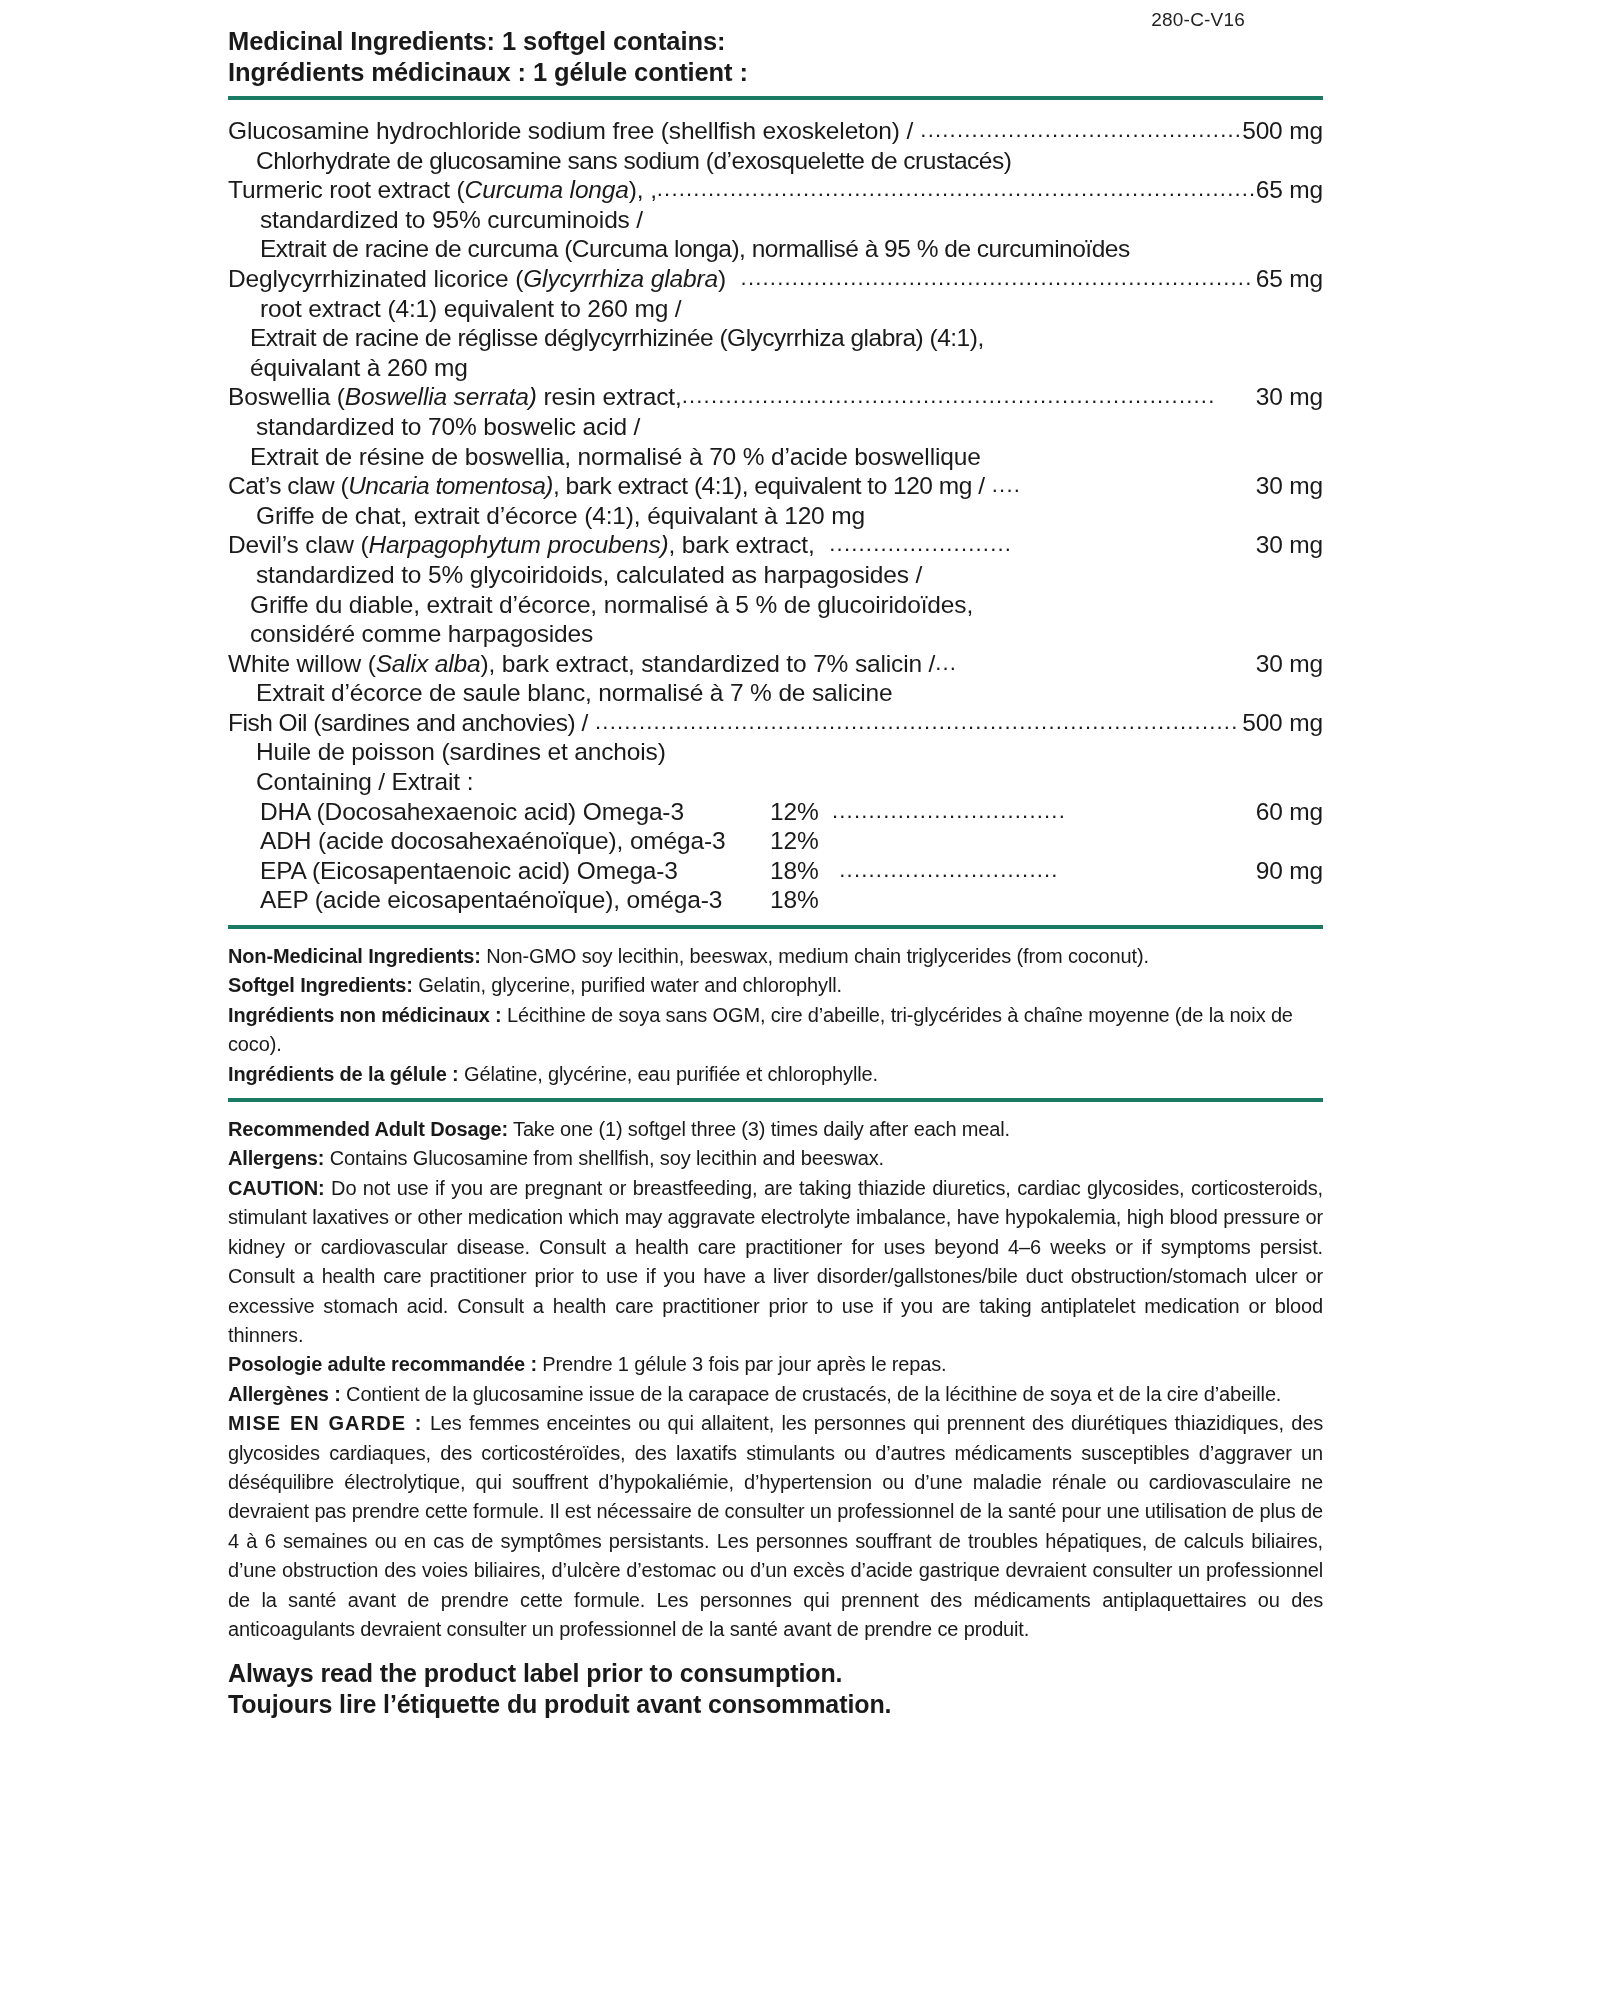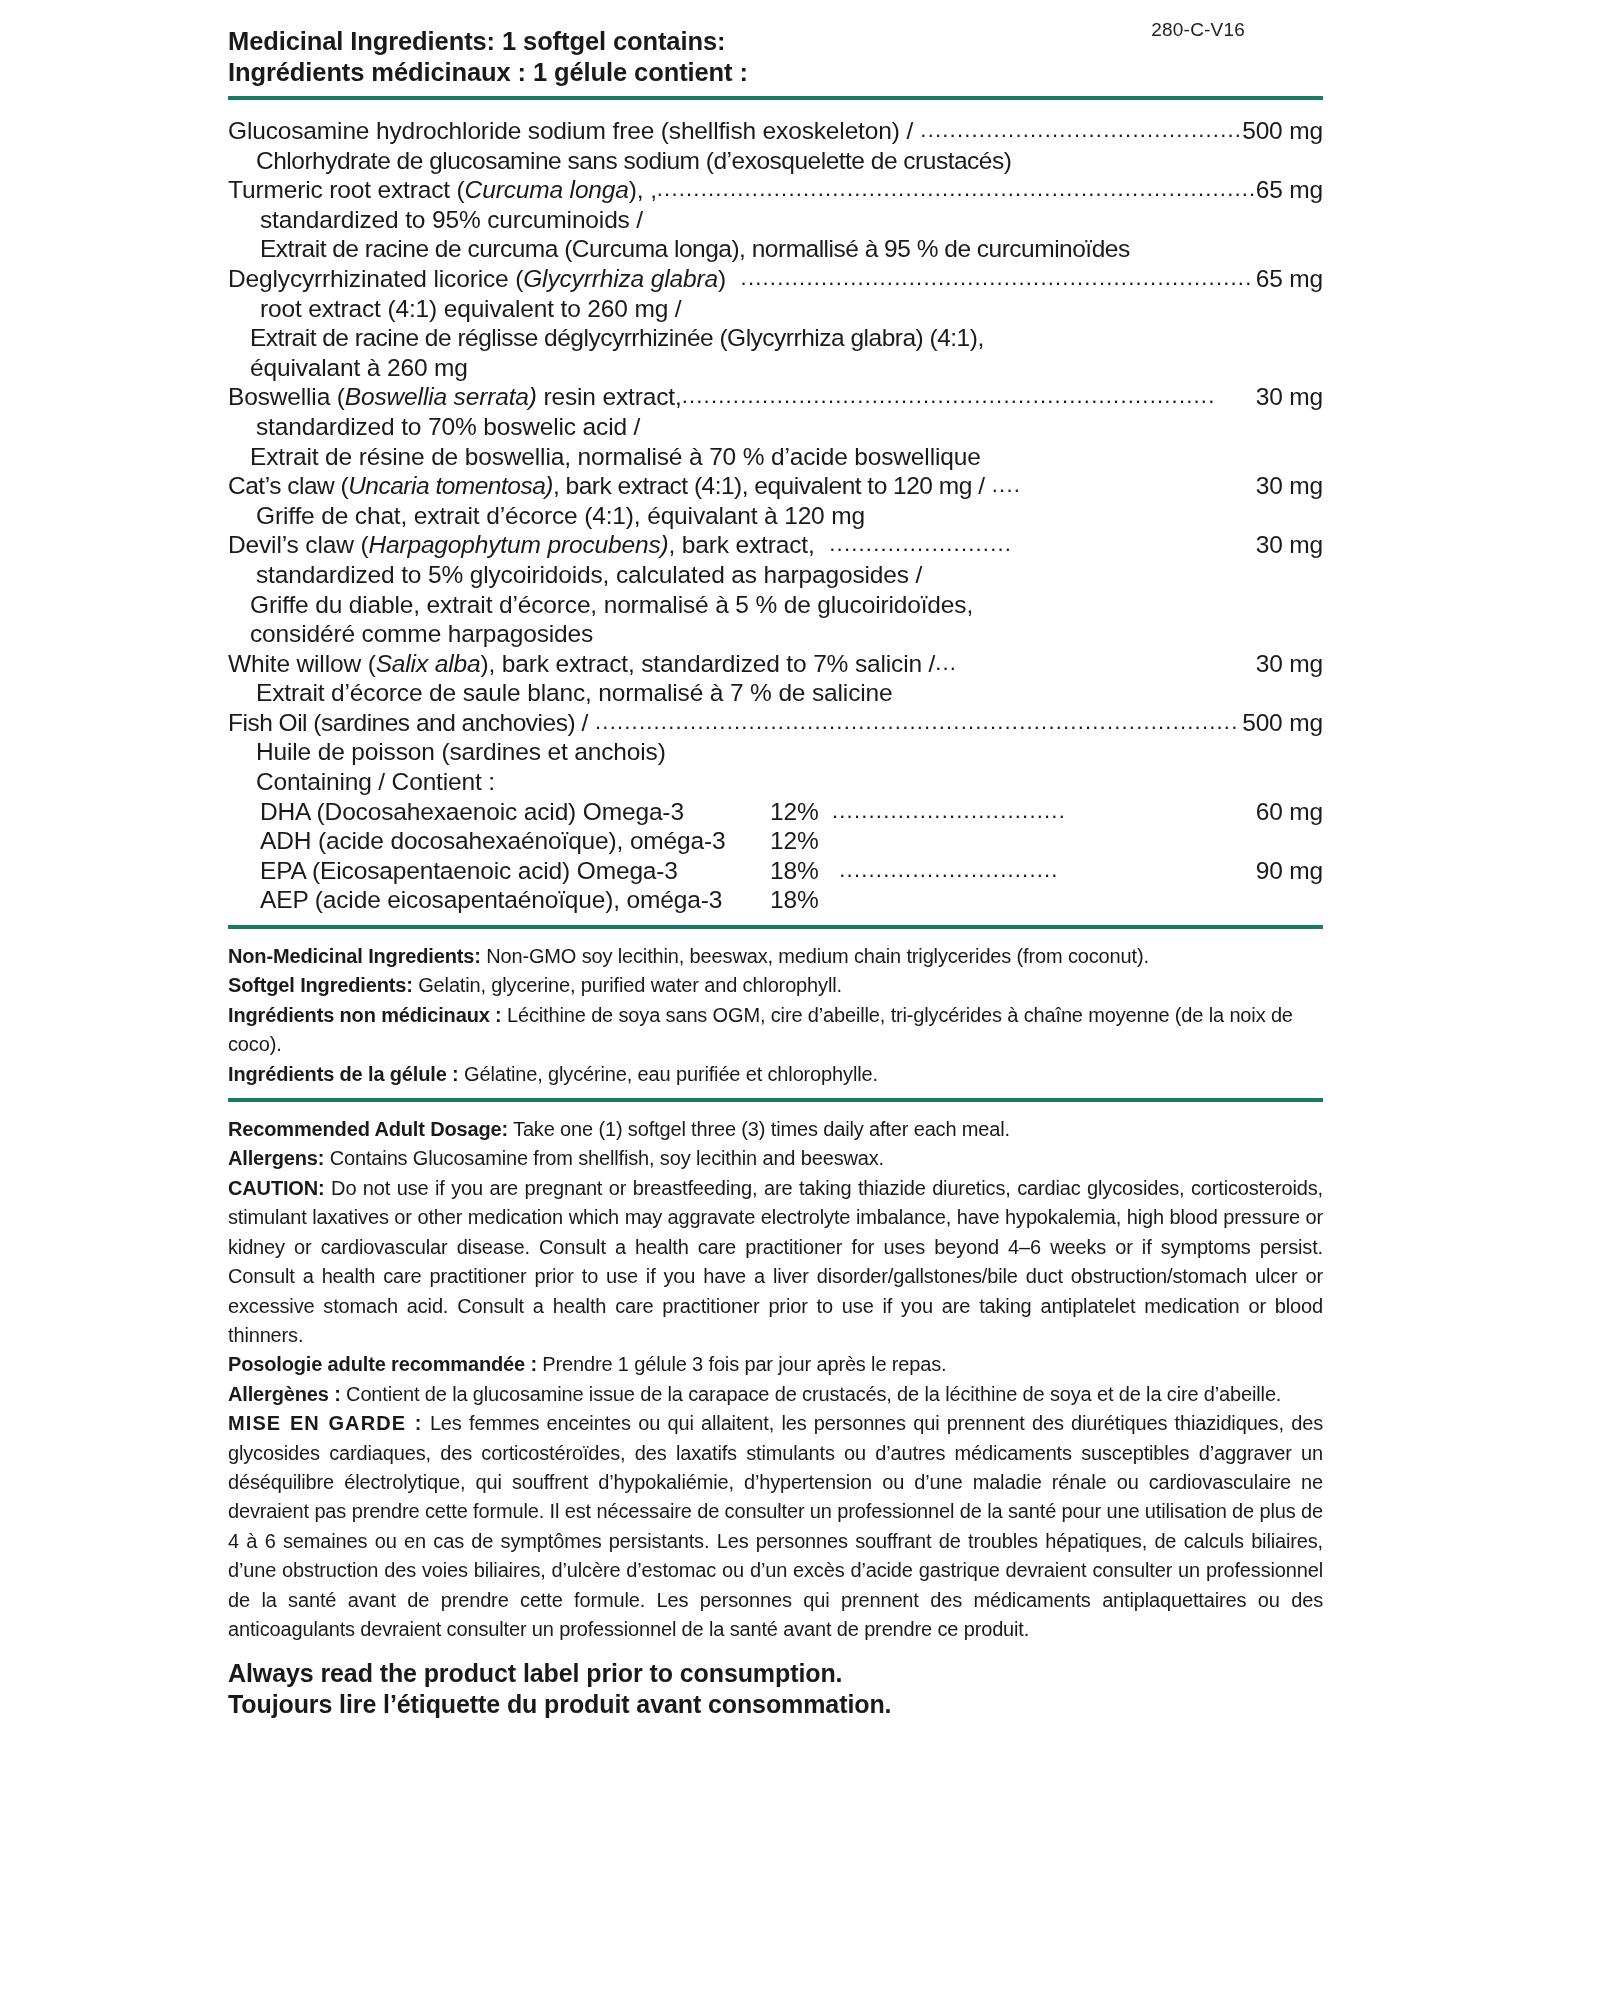--- a/index.html
+++ b/index.html
@@ -20,21 +20,21 @@
     width: 1600px;
     height: 2000px;
     box-sizing: border-box;
     padding: 0;
     overflow: hidden;
   }
 
   
   .sku-code {
     position: absolute;
-    top: 19px;
+    top: 9px;
     right: 355px;
     font-size: 19px;
     letter-spacing: 0.2px;
     color: #222;
     white-space: nowrap;
   }
 
   
   .content {
     position: absolute;
@@ -223,21 +223,21 @@
         <span class="amt">30 mg</span>
       </div>
       <div class="sub i1">Extrait d’écorce de saule blanc, normalisé à 7 % de salicine</div>
 
       <div class="ing-row">
         <span class="nm narrow">Fish Oil (sardines and anchovies) /</span>
         <span class="leader">&nbsp;...........................................................................................................</span>
         <span class="amt">500 mg</span>
       </div>
       <div class="sub i1">Huile de poisson (sardines et anchois)</div>
-      <div class="sub i1">Containing / Contient :</div>
+      <div class="sub i1">Containing / Extrait :</div>
 
       <div class="omega-row">
         <span class="oname">DHA (Docosahexaenoic acid) Omega-3</span>
         <span class="opct">12%</span>
         <span class="oleader">................................</span>
         <span class="oamt">60 mg</span>
       </div>
       <div class="omega-row">
         <span class="oname">ADH (acide docosahexaénoïque), oméga-3</span>
         <span class="opct">12%</span>

